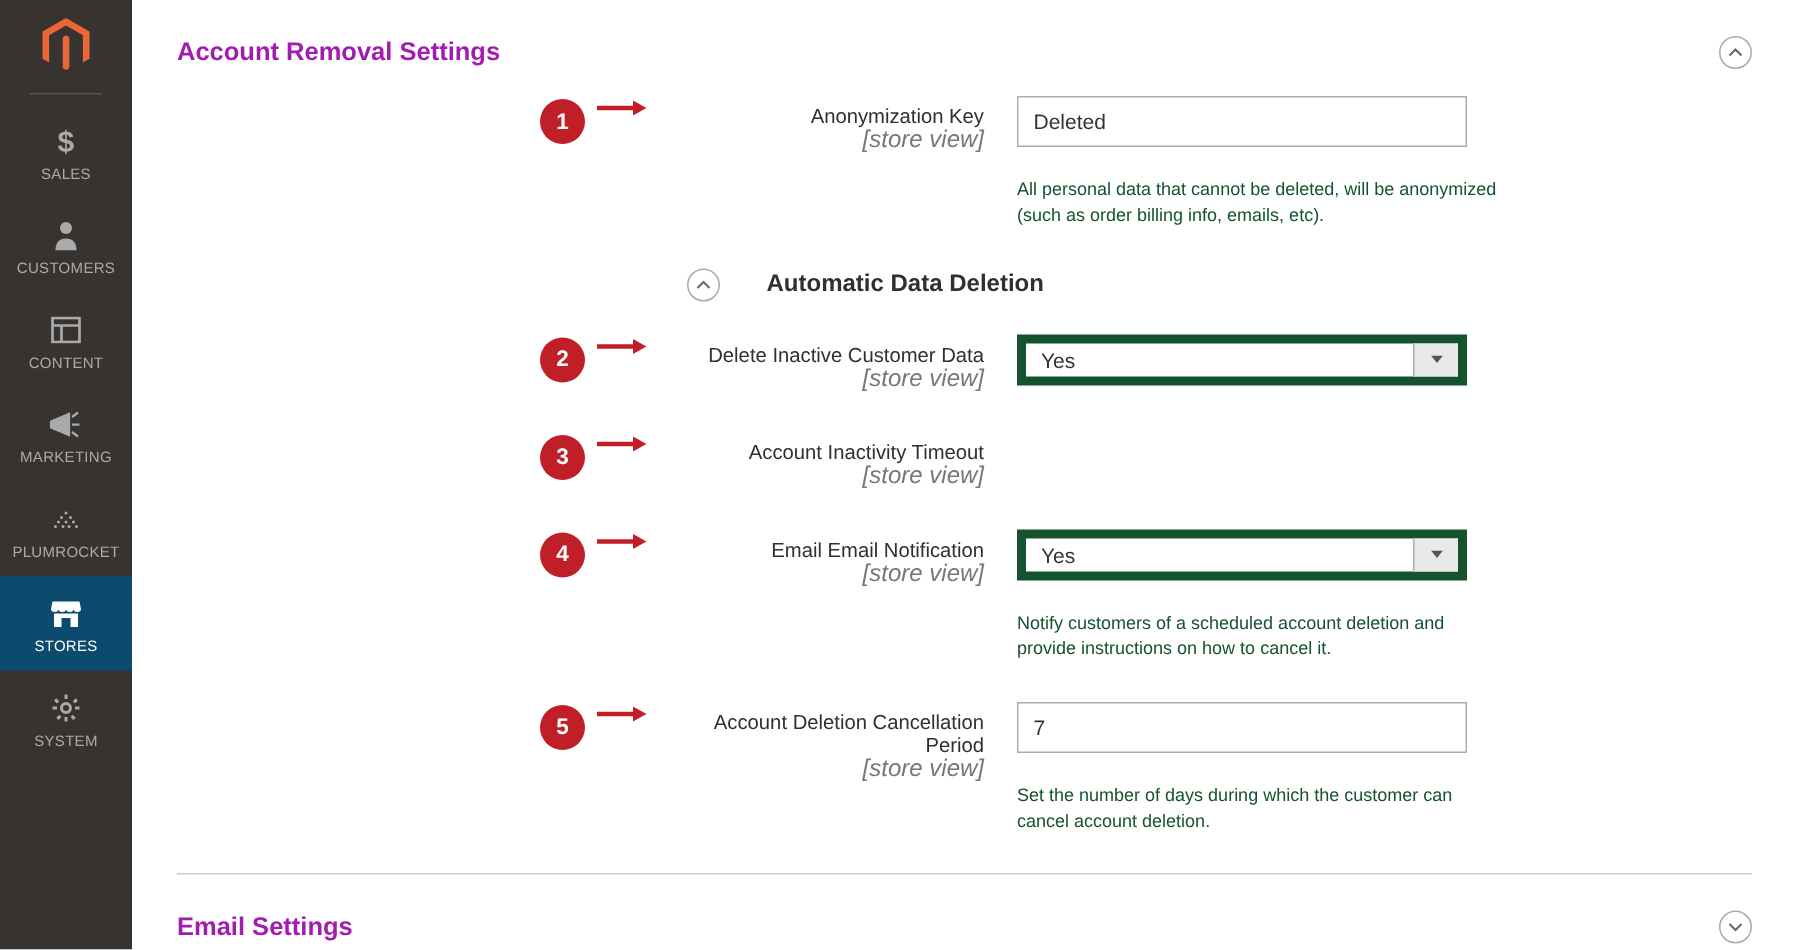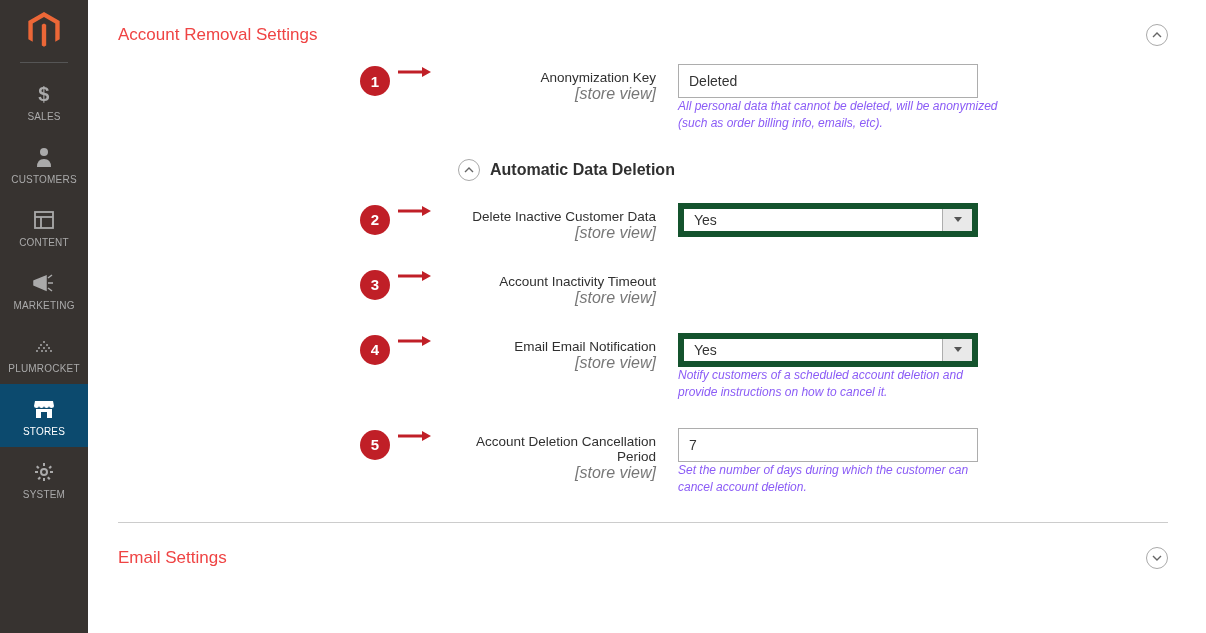--- a/index.html
+++ b/index.html
@@ -7,37 +7,37 @@
 .wrapper { display: flex; height: 100%; }
 .sidebar { width: 88px; background: #373330; display: flex; flex-direction: column; align-items: center; padding-top: 12px; }
 .logo { width: 36px; height: 36px; margin-bottom: 12px; }
 .divider { width: 48px; height: 1px; background: #555; margin: 2px 0 6px; }
 .nav-item { display: flex; flex-direction: column; align-items: center; width: 100%; padding: 12px 0 10px; color: #aaa; font-size: 10px; letter-spacing: .02em; cursor: pointer; }
 .nav-item.active { background: #0c4a6e; color: #fff; }
 .nav-icon { width: 24px; height: 26px; display: flex; align-items: center; justify-content: center; margin-bottom: 4px; }
 .nav-label { text-align: center; }
 .main { flex: 1; padding: 0 38px 0 30px; overflow-y: auto; }
 .section-header { display: flex; justify-content: space-between; align-items: center; padding: 24px 0 18px; }
-.section-title { font-size: 17px; font-weight: 400; color: #ef4444; }
+.section-title { font-size: 17px; font-weight: 700; color: #a21caf; }
 .collapse-btn { width: 22px; height: 22px; border: 1px solid #aaa; border-radius: 50%; display: flex; align-items: center; justify-content: center; cursor: pointer; color: #666; }
 .subsection { display: flex; align-items: center; gap: 10px; margin: 12px 0 22px 340px; }
-.subsection-title { font-size: 16px; font-weight: 600; color: #303030; }
+.subsection-title { font-size: 16px; font-weight: 600; color: #303030; margin-left: 21px; }
 .form-row { display: flex; align-items: flex-start; margin-bottom: 26px; }
 .annot-col { width: 340px; display: flex; justify-content: flex-end; align-items: flex-start; padding-right: 20px; padding-top: 2px; }
 .badge { width: 30px; height: 30px; background: #c01f27; border-radius: 50%; color: #fff; font-weight: 700; font-size: 15px; display: flex; align-items: center; justify-content: center; }
 .arrow { margin: 0 6px 0 8px; display: flex; align-items: center; }
 .label-col { width: 220px; text-align: right; padding-right: 22px; padding-top: 6px; }
 .field-label { font-size: 13.5px; color: #303030; }
 .field-scope { font-size: 16px; color: #777; font-style: italic; }
 .input-col { width: 360px; }
 .text-input { width: 300px; height: 34px; border: 1px solid #adadad; padding: 12px 10px; font-size: 14px; color: #333; }
 .select-wrap { width: 300px; height: 34px; border: 6px solid #14532d; display: flex; background: #fff; }
 .select-val { flex: 1; padding: 0 10px; display: flex; align-items: center; font-size: 14px; color: #333; }
 .select-btn { width: 30px; background: #e9e9e9; border-left: 1px solid #adadad; display: flex; align-items: center; justify-content: center; cursor: pointer; }
-.help-text { font-size: 12px; color: #8b5cf6; margin-top: 0; max-width: 320px; line-height: 1.45; font-style: italic; }
+.help-text { font-size: 12px; color: #14532d; margin-top: 20px; max-width: 320px; line-height: 1.45; }
 .hr { border: 0; border-top: 1px solid #ccc; margin: 10px 0 0; }
 .email-header { display: flex; justify-content: space-between; align-items: center; padding: 24px 0 12px; }
 </style>
 </head>
 <body>
 
 <div class="wrapper">
   <div class="sidebar">
     <div class="logo">
       <svg viewBox="0 0 100 115" width="36" height="36">

